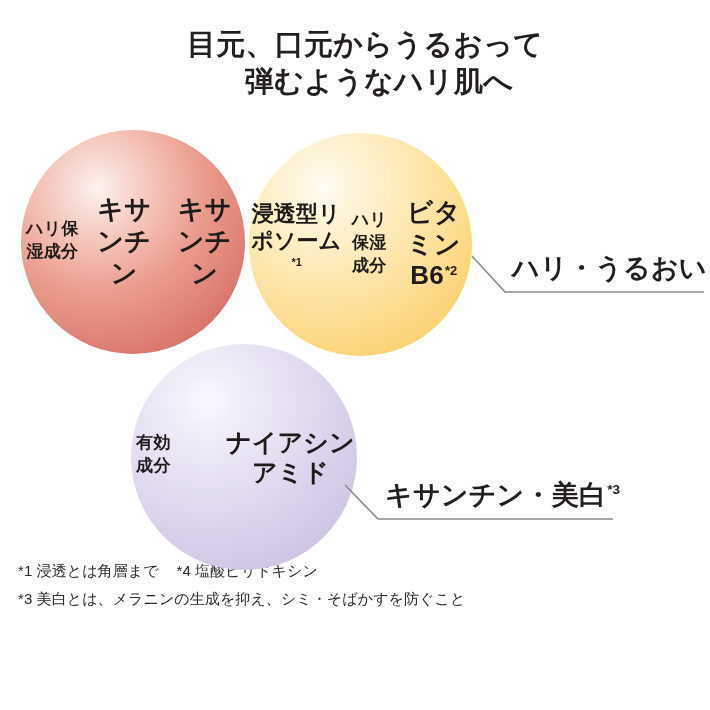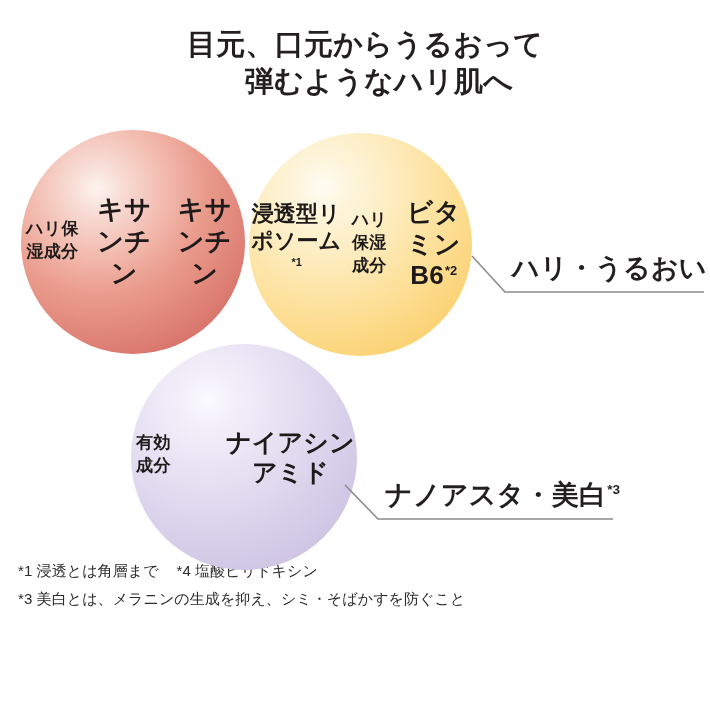--- a/index.html
+++ b/index.html
@@ -205,21 +205,21 @@
   </svg>
 </div>
 <div class="callout-text" id="callout-hari-text">ハリ・うるおい</div>
 
 <div class="callout" id="callout-shiwa" style="left:343px; top:482px;">
   <svg width="272" height="44" viewBox="0 0 272 44" aria-hidden="true">
     <path d="M2 3 L35 37 L270 37" fill="none" stroke="#8c8c8c" stroke-width="1.6"></path>
   </svg>
 </div>
 <div class="callout-text" id="callout-shiwa-text">
-  <span>ナノアスタ・美白</span><sup class="mk">*3</sup>
+  <span>キサンチン・美白</span><sup class="mk">*3</sup>
 </div>
 
 <div class="footnotes">
   <span class="fn-row">
     <span>*1 浸透とは角層まで</span><span class="fn-gap"></span><span>*4 塩酸ピリドキシン</span>
   </span>
   <span class="fn-row">
     <span>*3 美白とは、メラニンの生成を抑え、シミ・そばかすを防ぐこと</span>
   </span>
 </div>

